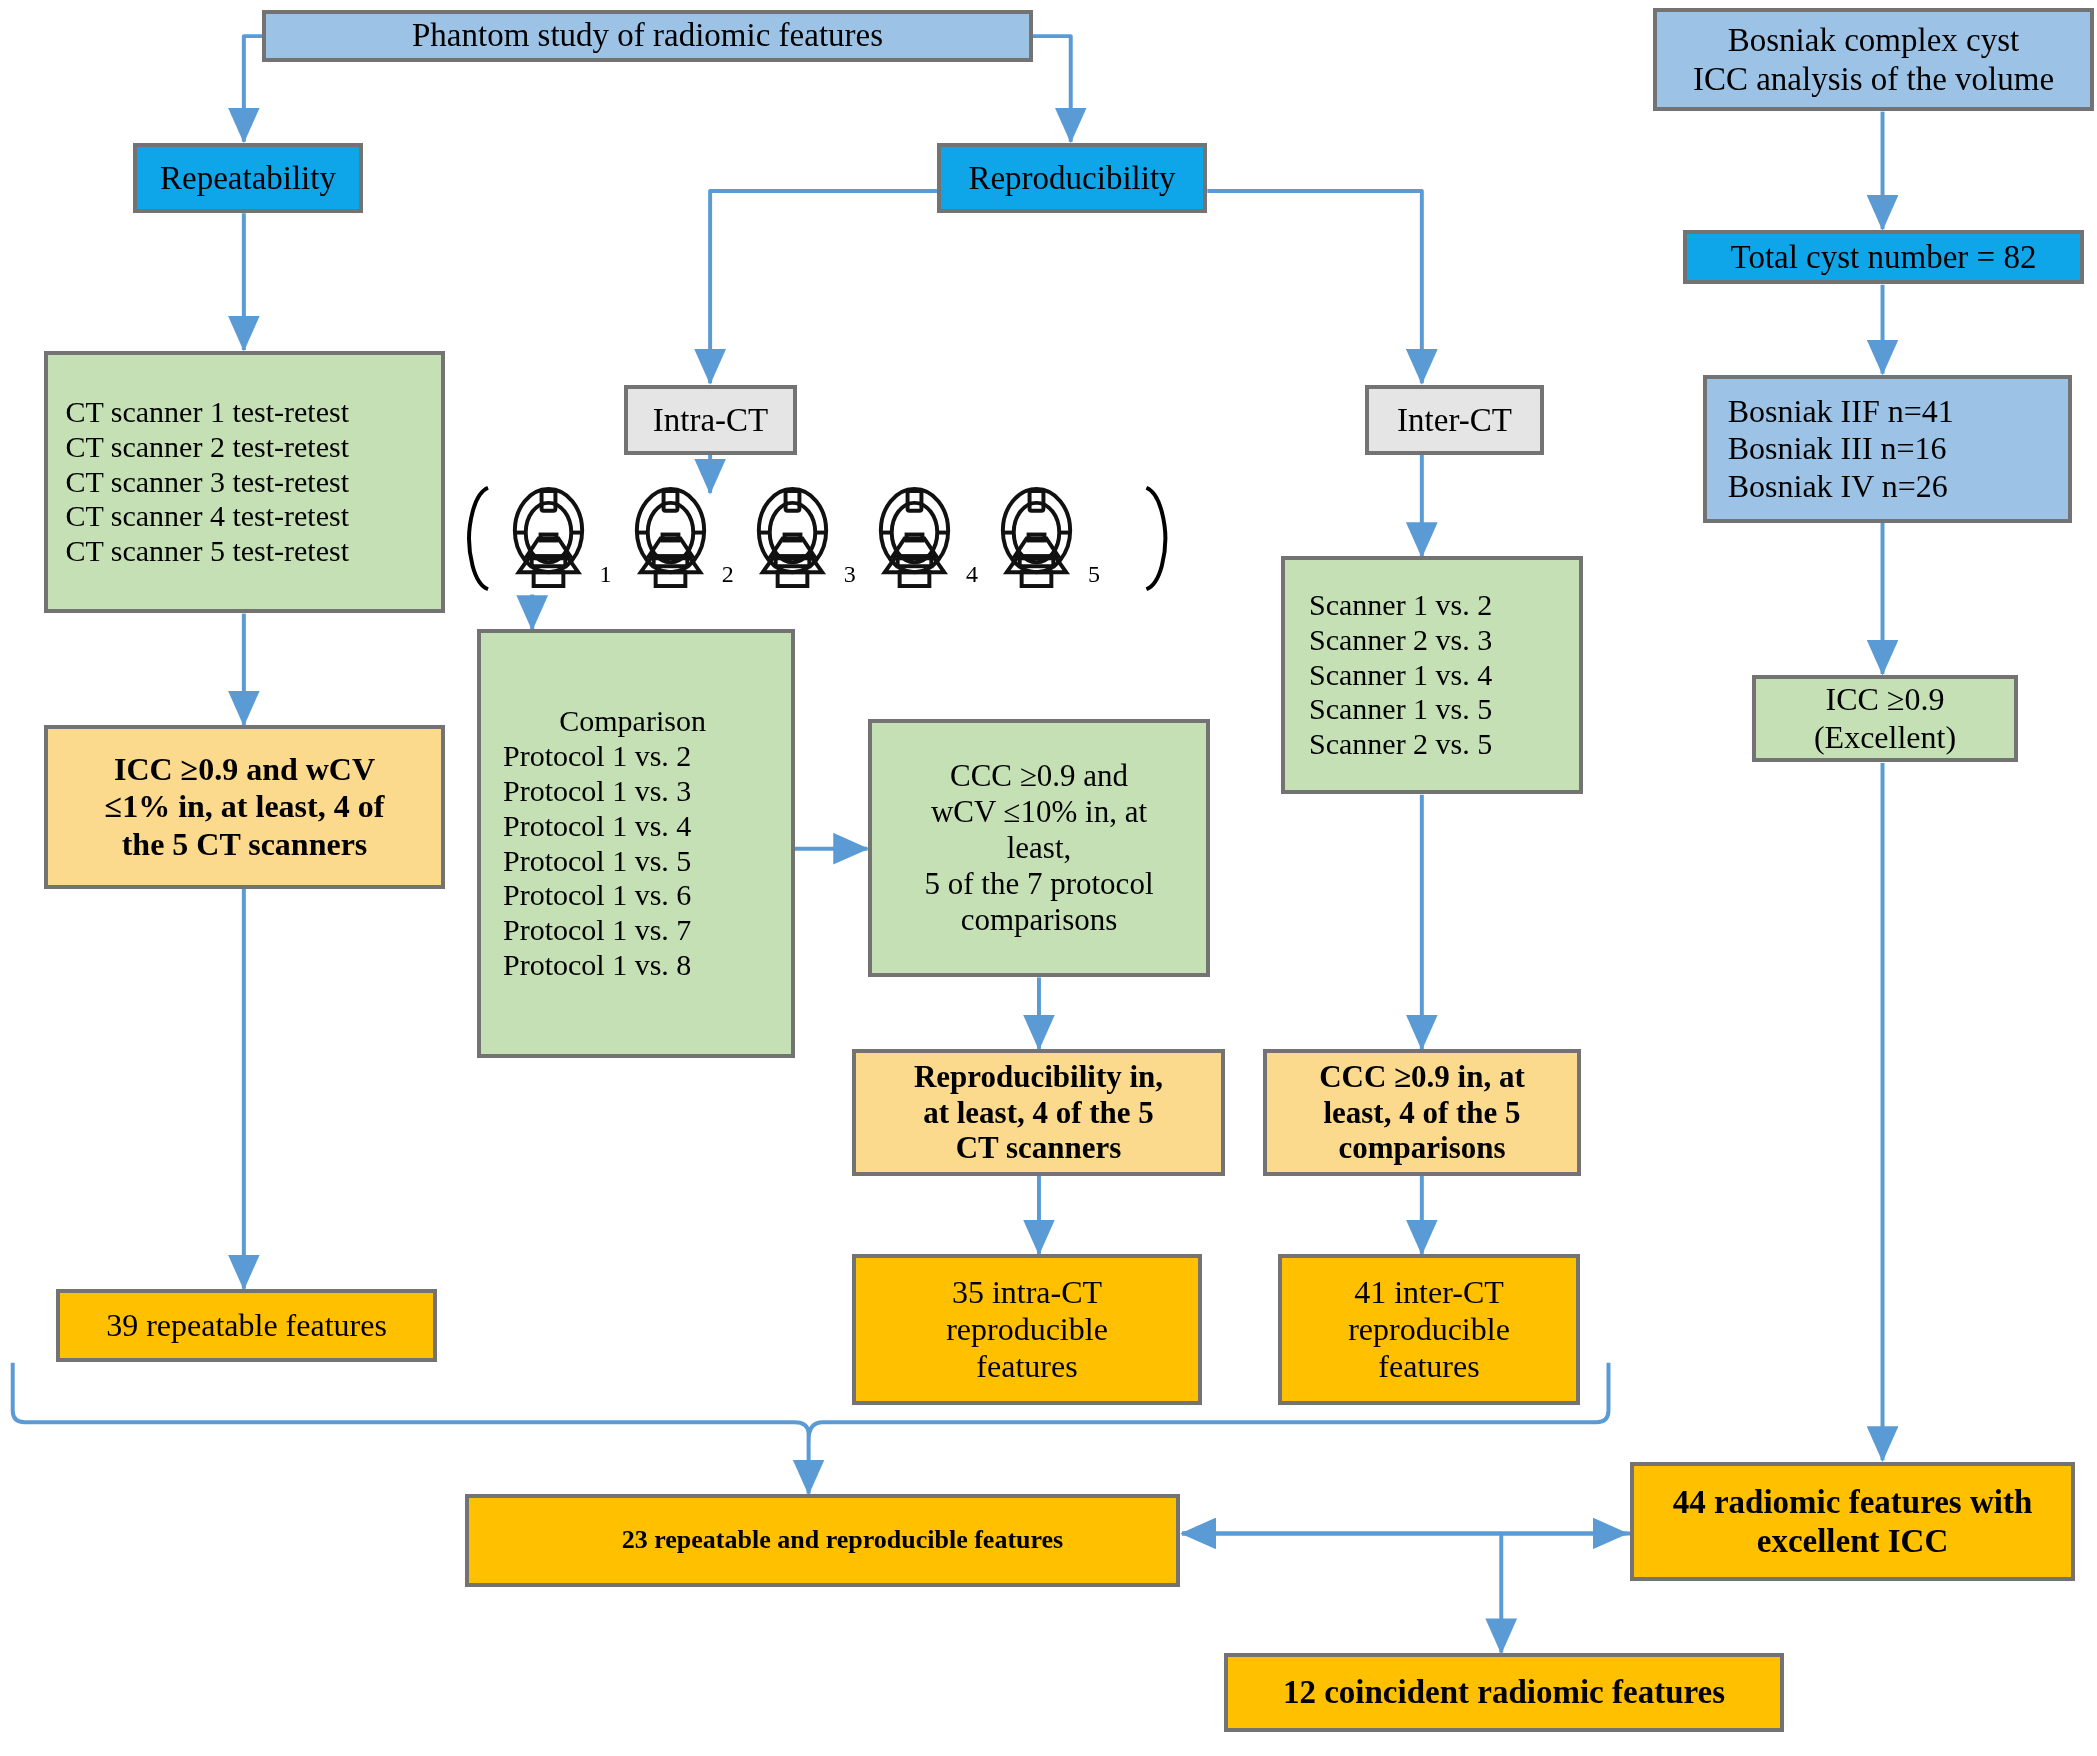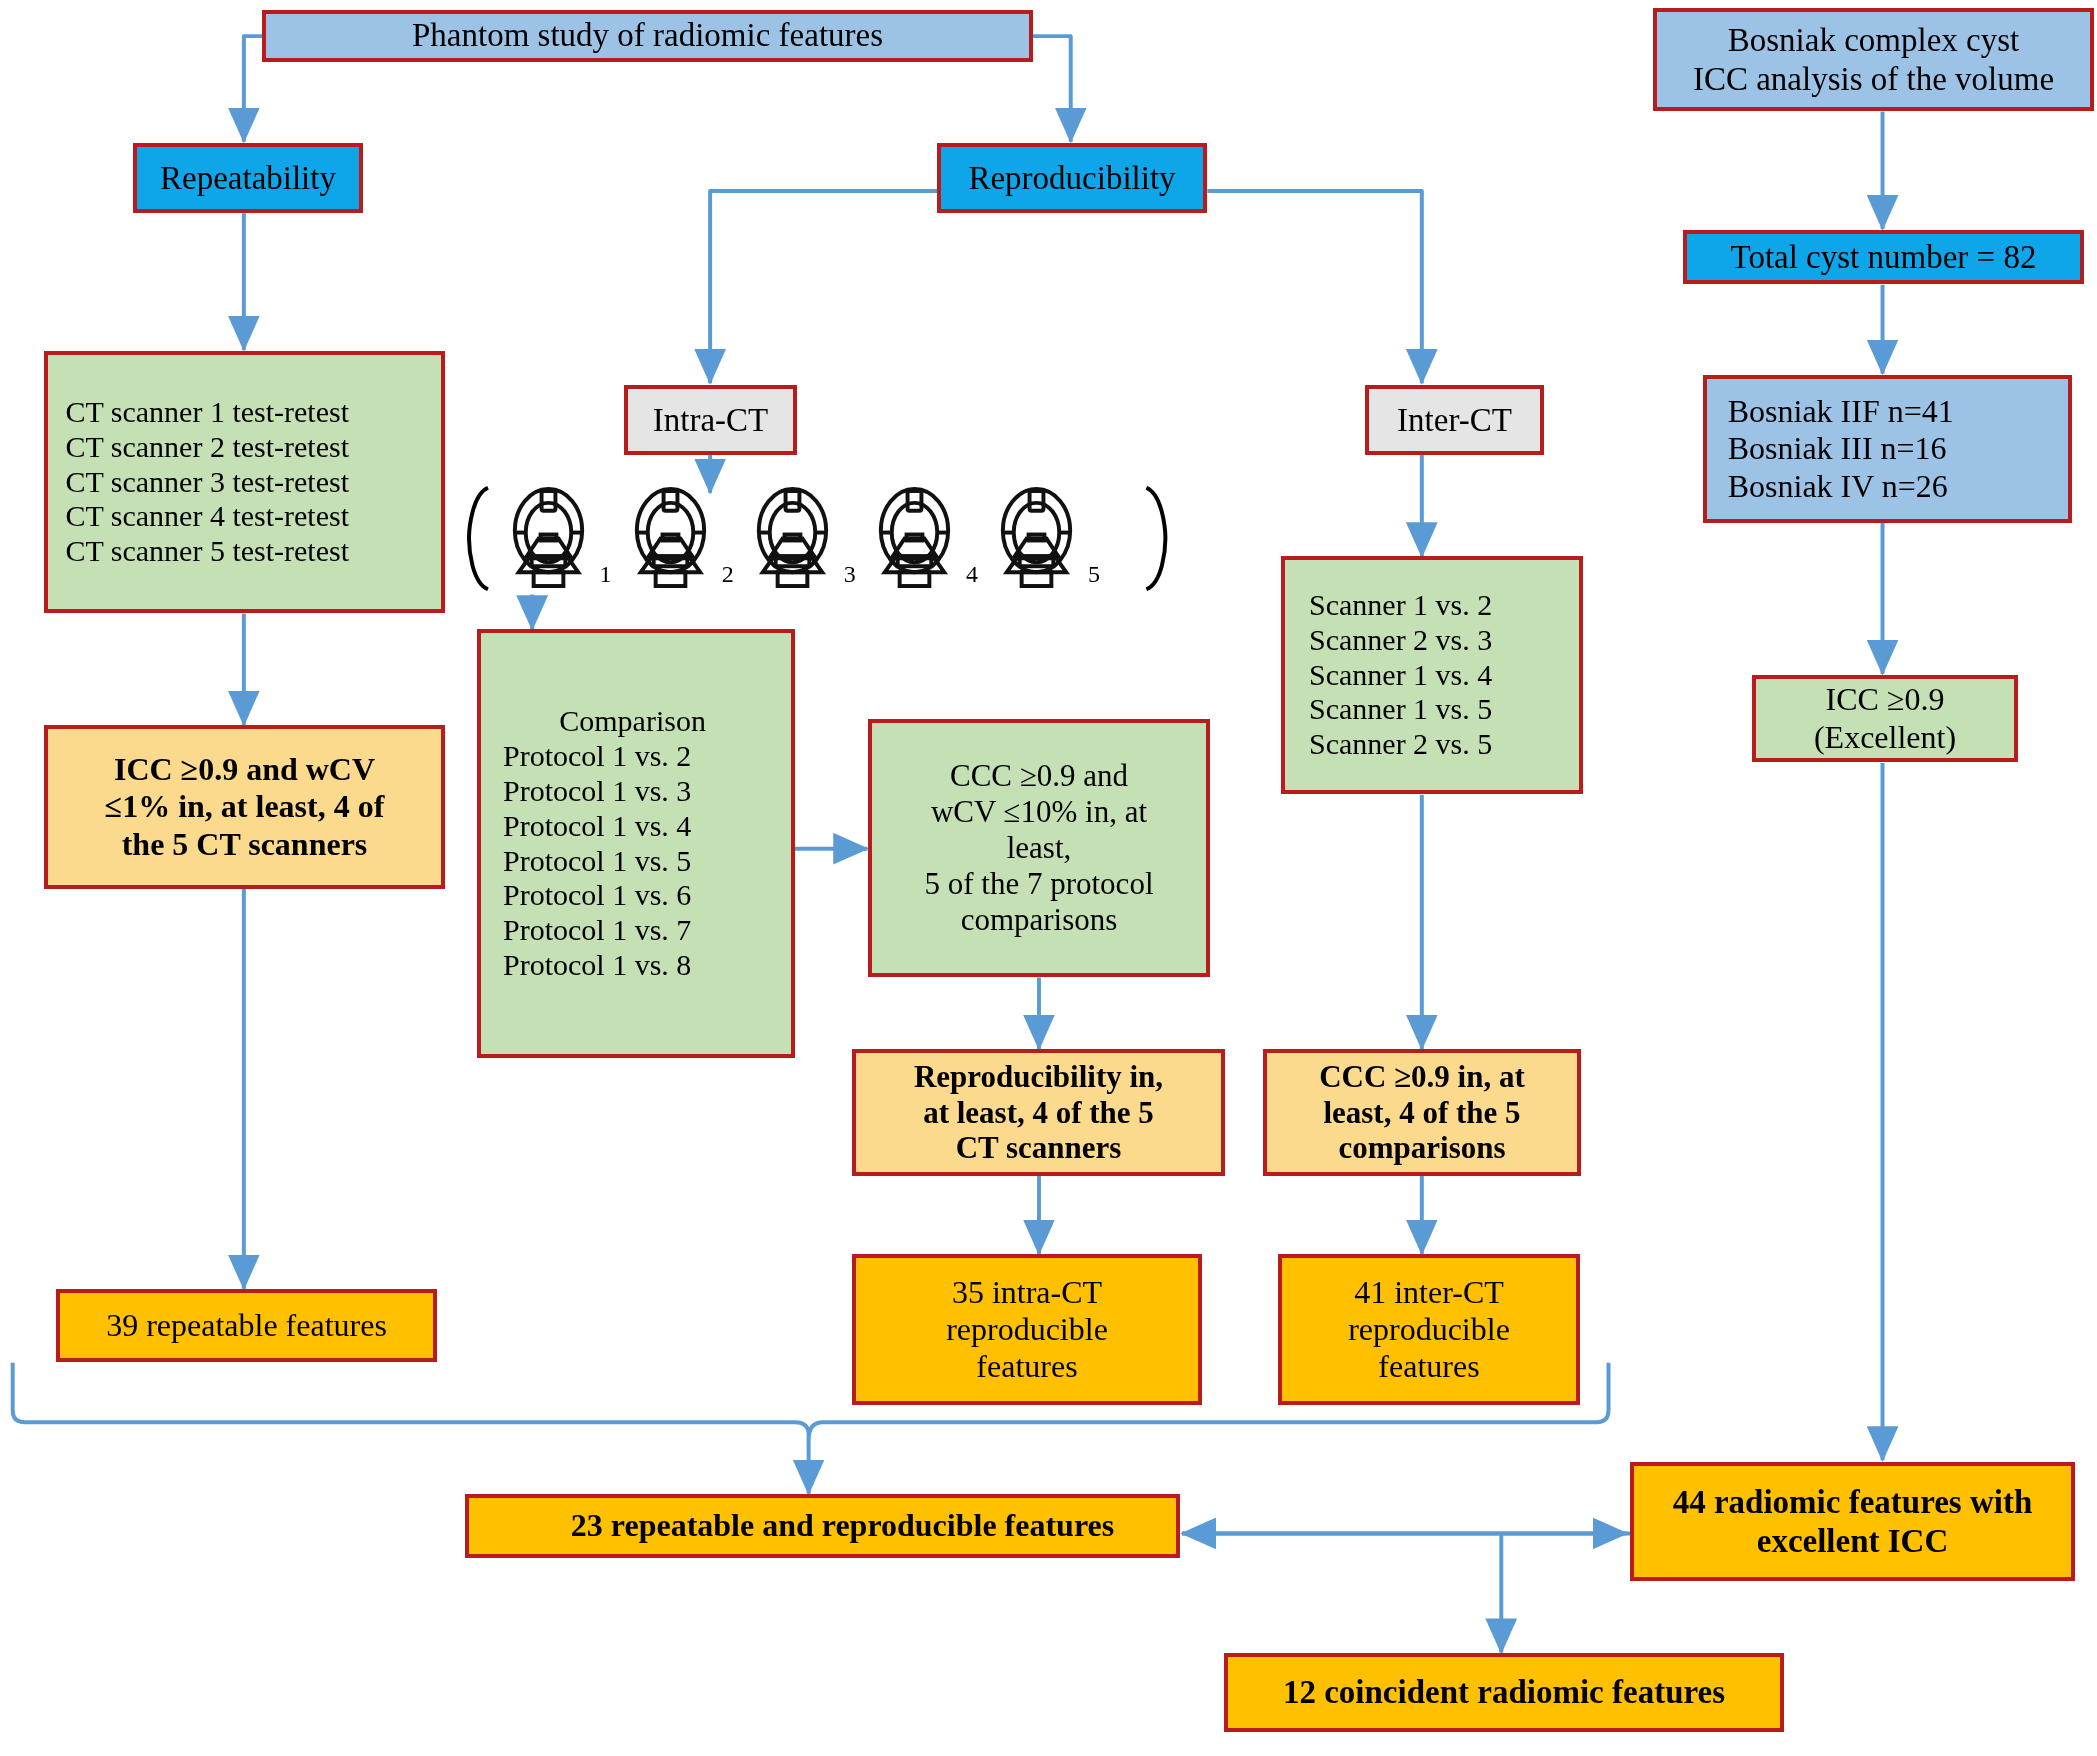--- a/index.html
+++ b/index.html
@@ -1,20 +1,20 @@
 <!DOCTYPE html>
 <html style="font-size:12.7px"><head>
 <meta charset="utf-8">
 <style>
   html,body{margin:0;padding:0;background:#ffffff;}
   body{width:2097px;height:1757px;position:relative;overflow:hidden;
        font-family:"Liberation Serif","DejaVu Serif",serif;}
   #stage{position:relative;width:2097px;height:1757px;}
   svg.edges{position:absolute;left:0;top:0;width:2097px;height:1757px;pointer-events:none;}
-  .node{position:absolute;box-sizing:border-box;border:4px solid #b91c1c;
+  .node{position:absolute;box-sizing:border-box;border:4px solid #737373;
         display:flex;align-items:center;justify-content:center;text-align:center;
         line-height:1.16;color:#000;}
   .node .txt{width:100%;padding:0 4.8px;}
   .blue{background:#9cc3e5;}
   .pale{background:#0ea5e9;}
   .lgreen{background:#c5e0b4;}
   .dgreen{background:#e5e5e5;}
   .yellow{background:#fbd98d;}
   .orange{background:#ffc000;}
   .b{font-weight:bold;align-items:center;}
@@ -322,21 +322,21 @@
   </div>
 
   <div class="node orange" style="left:1278px;top:1254px;width:302px;height:151px;font-size:32px;">
     <span class="txt">
       <span>41 inter-CT</span><br>
       <span>reproducible</span><br>
       <span>features</span>
     </span>
   </div>
 
-  <div class="node orange b" style="left:465px;top:1494px;width:715px;height:64px;font-size:32px;padding-left:40px;">
+  <div class="node orange b" style="left:465px;top:1494px;width:715px;height:93px;font-size:26px;padding-left:40px;">
     <span class="txt">23 repeatable and reproducible features</span>
   </div>
 
   <div class="node orange b" style="left:1630px;top:1462px;width:445px;height:119px;font-size:33px;">
     <span class="txt">
       <span>44 radiomic features with</span><br>
       <span>excellent ICC</span>
     </span>
   </div>
 

